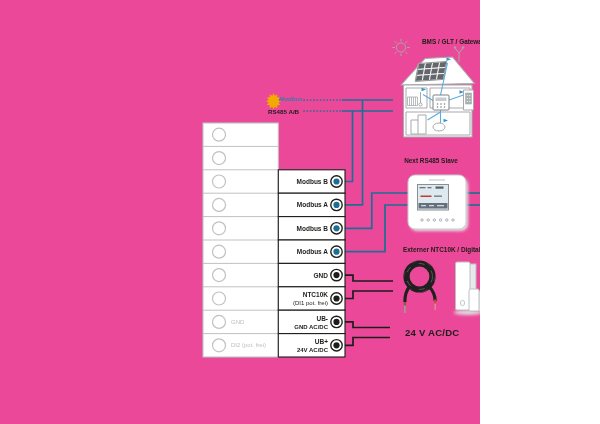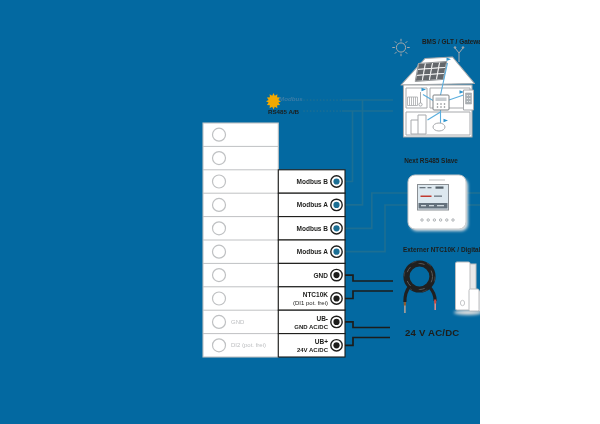--- a/index.html
+++ b/index.html
@@ -1,16 +1,16 @@
 <!DOCTYPE html>
 <html><head>
 <meta charset="utf-8">
 <style>
   html,body{margin:0;padding:0;background:#fff;}
-  #stage{position:relative;width:480px;height:424px;background:#0369a1;overflow:hidden;}
+  #stage{position:relative;width:480px;height:424px;background:#ec4899;overflow:hidden;}
   svg{position:absolute;left:0;top:0;}
   .t-main{font:bold 6.5px "Liberation Sans",sans-serif;fill:#1d1d1b;}
   .t-sub{font:6px "Liberation Sans",sans-serif;fill:#1d1d1b;}
   .t-sub-b{font:bold 6px "Liberation Sans",sans-serif;fill:#1d1d1b;}
   .t-grey{font:6px "Liberation Sans",sans-serif;fill:#bcbec0;}
   .t-head{font:bold 6.4px "Liberation Sans",sans-serif;fill:#1d1d1b;}
   .t-rs485{font:bold 6.2px "Liberation Sans",sans-serif;fill:#1d1d1b;}
   .t-power{font:bold 9.6px "Liberation Sans",sans-serif;fill:#1d1d1b;letter-spacing:.2px;}
   .t-modbus{font:bold italic 6.2px "Liberation Sans",sans-serif;fill:#3a7ca6;}
 </style>

